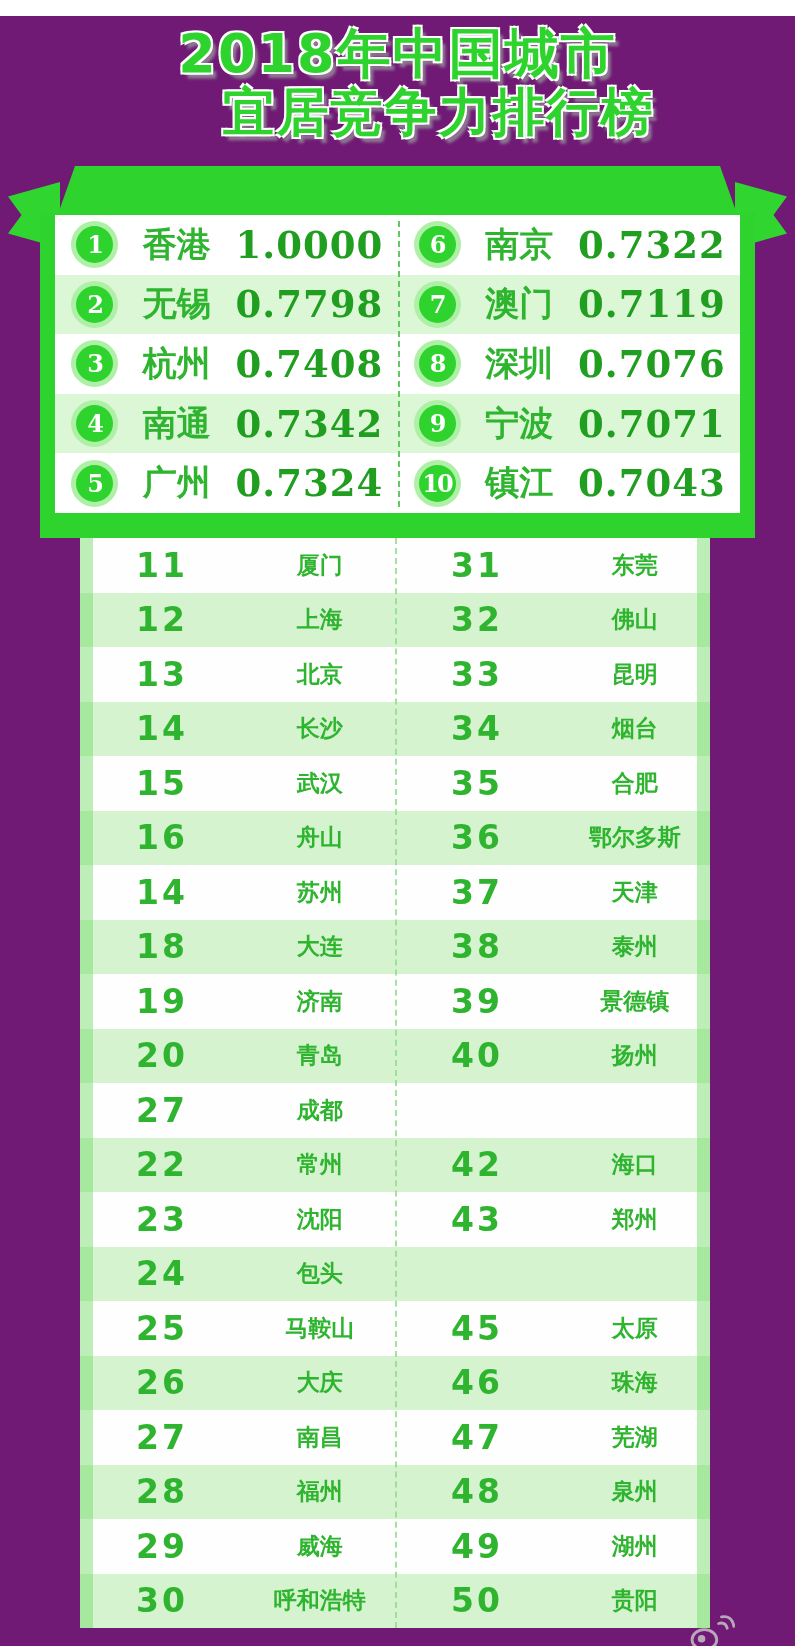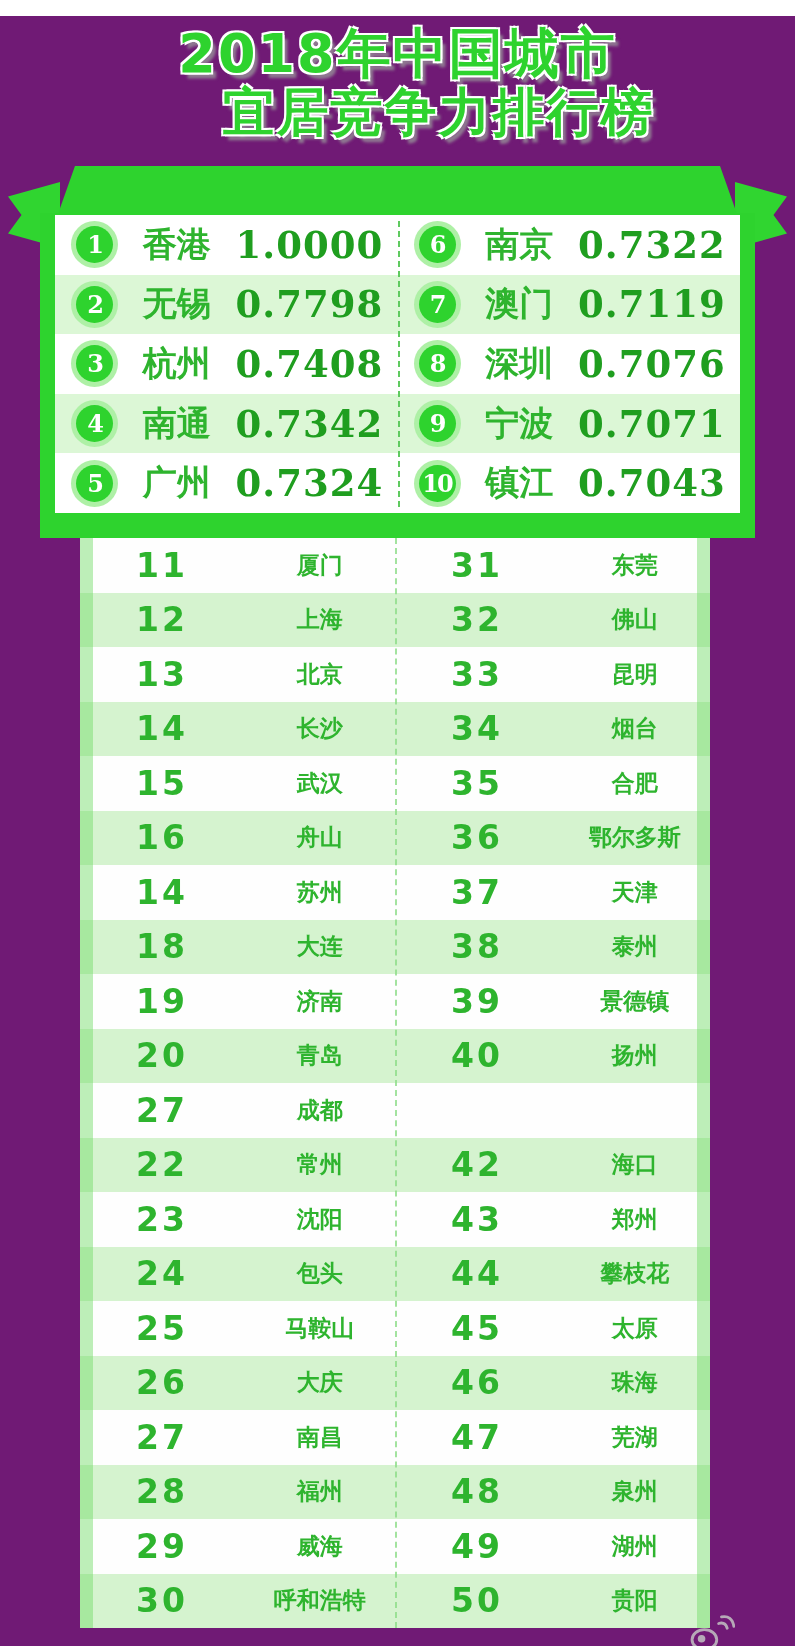--- a/index.html
+++ b/index.html
@@ -304,24 +304,20 @@
           <div class="lcell">
             <div class="lnum">43</div>
             <div class="lcity">郑州</div>
           </div>
         </div>
         <div class="lrow">
           <div class="lcell">
             <div class="lnum">24</div>
             <div class="lcity">包头</div>
           </div>
-          <div class="lcell">
-            <div class="lnum">44</div>
-            <div class="lcity">攀枝花</div>
-          </div>
         </div>
         <div class="lrow">
           <div class="lcell">
             <div class="lnum">25</div>
             <div class="lcity">马鞍山</div>
           </div>
           <div class="lcell">
             <div class="lnum">45</div>
             <div class="lcity">太原</div>
           </div>

